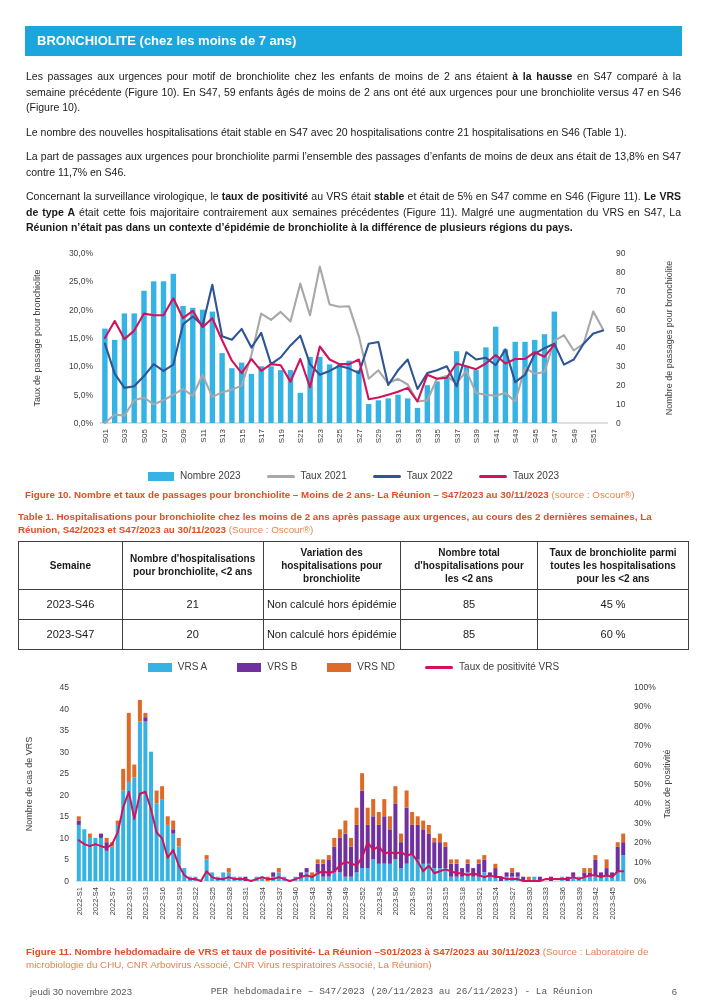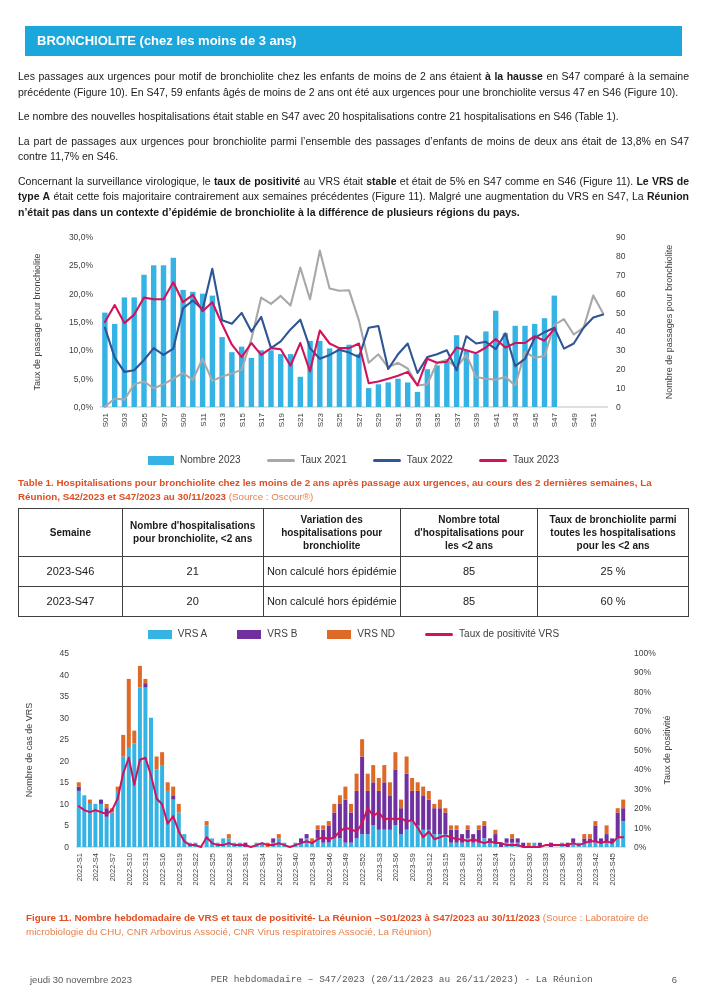--- a/index.html
+++ b/index.html
@@ -1,54 +1,54 @@
 <!DOCTYPE html>
 <html lang="fr" style="--header_bg: #1BA7DC; --bar_blue: #35B3E5; --gray: #A8A8A8; --navy: #2E5596; --pink: #D0135C; --purple: #7030A0; --orange: #DE6A28; --caption: #E04E23; --caption_light: #E8814C; --footer: #595959; --axis_text: #404040; --table_border: #3F3F3F;"><head>
 <meta charset="utf-8">
 <style>
   html,body{margin:0;padding:0;background:#9a9a9a;}
   .page{width:707px;height:1000px;background:#ffffff;box-sizing:border-box;
         padding:26px 18px 0;position:relative;overflow:hidden;
         font-family:"Liberation Sans",sans-serif;font-size:10.5px;line-height:1.48;color:#1a1a1a;}
   .header-bar{background:var(--header_bg);color:#fff;font-weight:700;font-size:13px;
         padding:5px 12px 6px;margin:0 7px 13px;}
-  .body-text{text-align:justify;margin:0 0 9px;}
+  .body-text{text-align:justify;margin:0 8px 9px;}
   .body-text b{font-weight:700;}
   .caption{font-size:9.8px;line-height:1.4;color:var(--caption);font-weight:700;margin:3px 0 7px 7px;}
   .caption span{color:var(--caption_light);font-weight:400;}
   .caption-table{margin:8px 0 4px 0;}
   .caption-center{text-align:left;margin:2px 8px 15px;}
   table.t1{width:100%;border-collapse:collapse;margin:1px 0 10px;}
   .t1 th,.t1 td{border:1.2px solid var(--table_border);text-align:center;}
   .t1 th{font-size:10px;line-height:1.3;font-weight:700;padding:4px 6px;}
   .t1 td{font-size:11px;height:27px;padding:1px 3px;}
   .legend{display:flex;justify-content:center;gap:26px;
         font-size:10px;color:#404040;margin:0 0 4px;}
   .legend-f11{gap:30px;margin:0 0 2px;}
   .li{display:flex;align-items:center;white-space:nowrap;}
   .sw{display:inline-block;margin-right:6px;}
   .sw.bar{width:26px;height:9px;}
   .sw.sq{width:24px;height:9px;}
   .sw.line{width:28px;height:3px;border-radius:2px;}
   .chart-block{margin-top:0;}
   svg{display:block;margin:0 auto;}
   svg text{font-family:"Liberation Sans",sans-serif;}
-  .footer{position:absolute;left:0;right:0;bottom:13px;display:flex;align-items:center;
+  .footer{position:absolute;left:0;right:0;bottom:1px;display:flex;align-items:center;
         padding:0 30px;font-size:9.5px;color:var(--footer);}
   .footer .f-date{flex:0 0 auto;}
   .footer .f-center{flex:1 1 auto;text-align:center;font-family:Liberation Mono, monospace;}
   .footer .f-page{flex:0 0 auto;}
 </style>
 </head>
 <body>
 
 <div class="page">
 
   <div class="header-bar">
-    <span>BRONCHIOLITE (chez les moins de 3 ans)</span>
+    <span>BRONCHIOLITE (chez les moins de 7 ans)</span>
   </div>
 
   <p class="body-text"><span>Les passages aux urgences pour motif de bronchiolite chez les enfants de moins de 2 ans étaient </span><b>à la hausse</b><span> en S47 comparé à la semaine précédente (Figure 10). En S47, 59 enfants âgés de moins de 2 ans ont été aux urgences pour une bronchiolite versus 47 en S46 (Figure 10).</span></p>
   <p class="body-text"><span>Le nombre des nouvelles hospitalisations était stable en S47 avec 20 hospitalisations contre 21 hospitalisations en S46 (Table 1).</span></p>
   <p class="body-text"><span>La part de passages aux urgences pour bronchiolite parmi l’ensemble des passages d’enfants de moins de deux ans était de 13,8% en S47 contre 11,7% en S46.</span></p>
   <p class="body-text"><span>Concernant la surveillance virologique, le </span><b>taux de positivité</b><span> au VRS était </span><b>stable</b><span> et était de 5% en S47 comme en S46 (Figure 11). </span><b>Le VRS de type A</b><span> était cette fois majoritaire contrairement aux semaines précédentes (Figure 11). Malgré une augmentation du VRS en S47, La </span><b>Réunion n’était pas dans un contexte d’épidémie de bronchiolite à la différence de plusieurs régions du pays.</b></p>
 
   <div class="chart-block">
     <svg id="fig10" width="660" height="224">
         <text x="69" y="181" font-size="8.5" fill="#404040" text-anchor="end">0,0%</text>
@@ -159,41 +159,42 @@
       </span>
       <span class="li">
         <span class="sw line" style="background: rgb(46, 85, 150);"></span>
         <span>Taux 2022</span>
       </span>
       <span class="li">
         <span class="sw line" style="background: rgb(208, 19, 92);"></span>
         <span>Taux 2023</span>
       </span>
     </div>
+    <p class="caption"><b>Figure 10. Nombre et taux de passages pour bronchiolite – Moins de 2 ans- La Réunion – S47/2023 au 30/11/2023 </b><span>(source : Oscour®)</span></p>
   </div>
 
   <p class="caption caption-table"><b>Table 1. Hospitalisations pour bronchiolite chez les moins de 2 ans après passage aux urgences, au cours des 2 dernières semaines, La Réunion, S42/2023 et S47/2023 au 30/11/2023 </b><span>(Source : Oscour®)</span></p>
 
   <table class="t1">
     <thead>
       <tr>
         <th style="width:15.5%">Semaine</th>
         <th style="width:21%">Nombre d'hospitalisations pour bronchiolite, &lt;2 ans</th>
         <th style="width:20.5%">Variation des hospitalisations pour bronchiolite</th>
         <th style="width:20.5%">Nombre total d'hospitalisations pour les &lt;2 ans</th>
         <th style="width:22.5%">Taux de bronchiolite parmi toutes les hospitalisations pour les &lt;2 ans</th>
       </tr>
     </thead>
     <tbody>
       <tr>
         <td>2023-S46</td>
         <td>21</td>
         <td>Non calculé hors épidémie</td>
         <td>85</td>
-        <td>25 %</td>
+        <td>45 %</td>
       </tr>
       <tr>
         <td>2023-S47</td>
         <td>20</td>
         <td>Non calculé hors épidémie</td>
         <td>85</td>
         <td>60 %</td>
       </tr>
     </tbody>
   </table>

